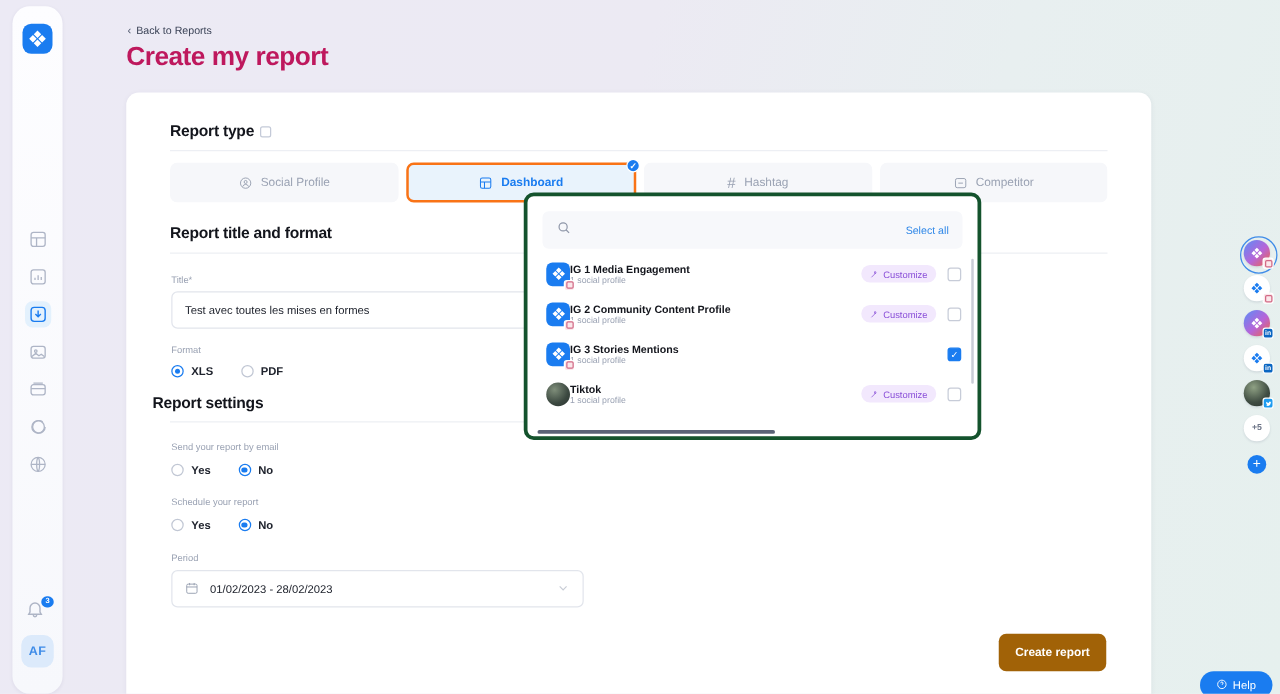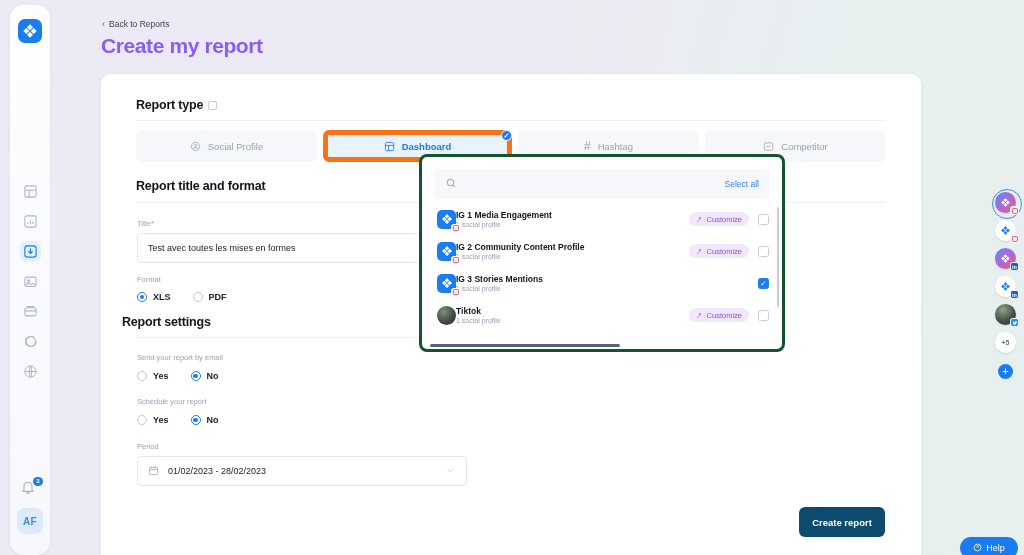--- a/index.html
+++ b/index.html
@@ -49,21 +49,21 @@
 
   
   .back-link {
     position: absolute; left: 102px; top: 19px;
     font-size: 8.5px; color: #3a4256; display: flex; align-items: center; gap: 4px;
     cursor: pointer;
   }
   .back-link .chev { font-size: 9px; color: #525b70; line-height: 1; }
   .page-title {
     position: absolute; left: 101px; top: 34px;
-    font-size: 21px; font-weight: bold; letter-spacing: -.4px; color: #8b5cf6;
+    font-size: 21px; font-weight: bold; letter-spacing: -.4px; color: #be185d;
   }
 
   
   .card {
     position: absolute; left: 101px; top: 74px; width: 820px; height: 536px;
     background: #fff; border-radius: 10px 10px 0 0;
     box-shadow: 0 1px 4px rgba(30,40,80,.05);
     overflow: hidden;
   }
   .section-title { font-size: 12.5px; font-weight: bold; letter-spacing: -.2px; color: #13151c; }
@@ -75,21 +75,21 @@
   .rt-head { position: absolute; left: 35px; top: 24px; display: flex; align-items: center; }
   .rt-tabs { position: absolute; left: 35px; top: 56px; width: 750px; display: flex; gap: 6px; }
   .rt-tab {
     flex: 1; height: 32px; border-radius: 6px; background: #f6f7fa;
     display: flex; align-items: center; justify-content: center; gap: 7px;
     font-size: 9.5px; color: #9aa2b3; cursor: pointer; position: relative;
     border: 1px solid transparent;
   }
   .rt-tab svg { width: 11px; height: 11px; }
   .rt-tab.selected {
-    background: #e9f3fc; border: 5px solid #f97316; color: #1a7cf0; font-weight: bold;
+    background: #e9f3fc; border: 2px solid #f97316; color: #1a7cf0; font-weight: bold;
   }
   .rt-tab .check-badge {
     position: absolute; right: -5px; top: -5px; width: 11px; height: 11px;
     border-radius: 50%; background: #1a7cf0; color: #fff; font-size: 7px;
     display: flex; align-items: center; justify-content: center; border: 1.5px solid #fff;
   }
   .hash { font-size: 12px; font-weight: normal; line-height: 1; }
 
   .sect2-title { position: absolute; left: 35px; top: 105px; }
   .divider { position: absolute; background: #edeff4; height: 1px; }
@@ -157,21 +157,21 @@
     width: 11px; height: 11px; border-radius: 2.5px; border: 1.2px solid #c7ccd8; background: #fff;
     display: flex; align-items: center; justify-content: center; cursor: pointer; flex: none;
   }
   .cbox.on { background: #1a7cf0; border-color: #1a7cf0; color: #fff; font-size: 7.5px; }
   .vscroll { position: absolute; right: 3px; top: 4px; width: 2.5px; height: 100px; background: #c9ccd6; border-radius: 2px; }
   .hscroll { position: absolute; left: 8px; bottom: 1px; width: 190px; height: 3px; background: #5b6377; border-radius: 2px; }
 
   
   .create-btn {
     position: absolute; left: 799px; top: 507px; width: 86px; height: 30px;
-    background: #0c4a6e; color: #fff; border-radius: 6px; border: none;
+    background: #a16207; color: #fff; border-radius: 6px; border: none;
     font-size: 9.5px; font-weight: bold; cursor: pointer; font-family: "Liberation Sans", sans-serif;
   }
 
   
   .rail { position: absolute; right: 8px; top: 192px; display: flex; flex-direction: column; align-items: center; gap: 7px; }
   .rail-item { position: relative; width: 21px; height: 21px; }
   .rail-item.ring::before {
     content: ""; position: absolute; left: -3.5px; top: -3.5px; width: 28px; height: 28px;
     border-radius: 50%; border: 1.3px solid #3f8ce8;
   }

